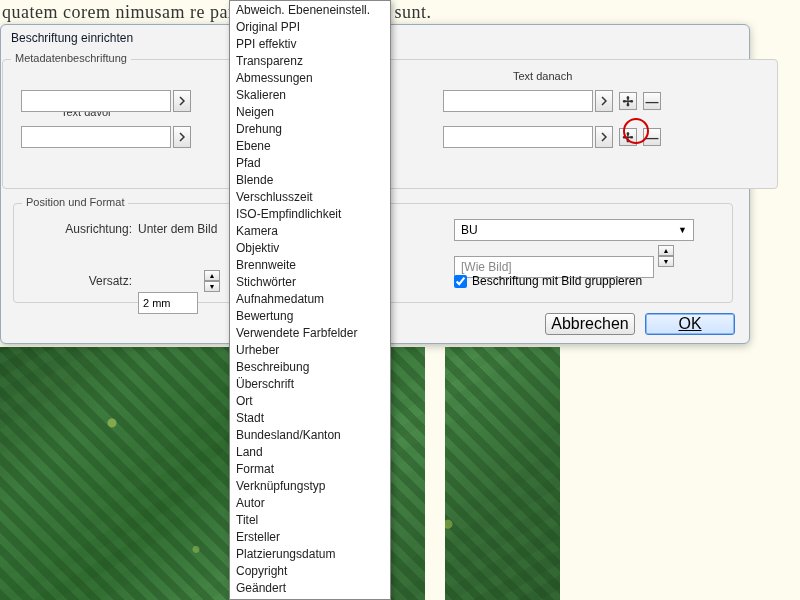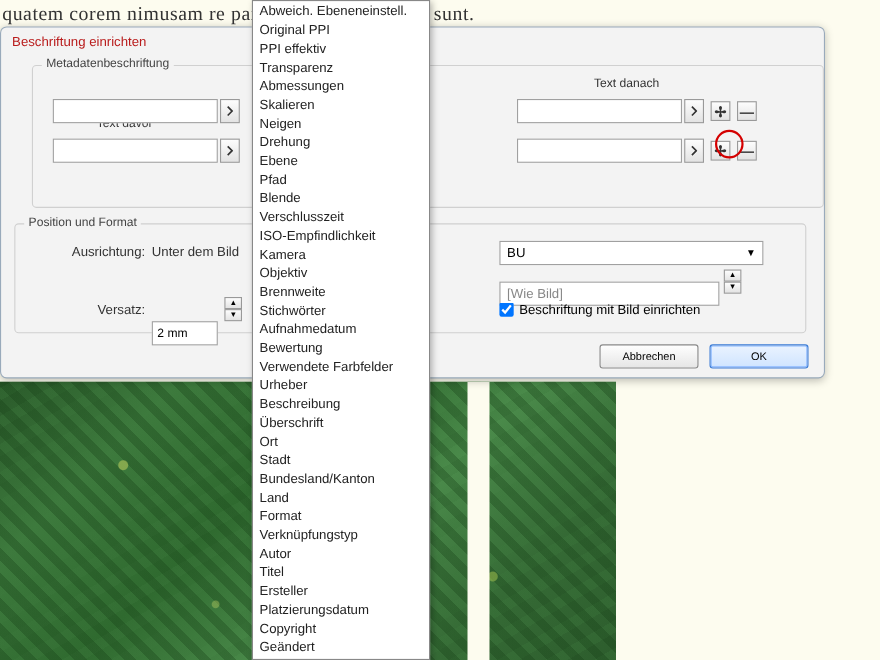--- a/index.html
+++ b/index.html
@@ -9,24 +9,24 @@
   .image-area { position: absolute; top: 347px; left: 0; width: 560px; height: 253px; background: linear-gradient(135deg,#2a5a2a,#3d7a3d 20%,#2f6a2f 40%,#4a8a4a 60%,#356a35 80%,#2d5d2d); overflow: hidden; }
   .image-area::before { content:""; position:absolute; inset:0; background:
     radial-gradient(circle at 20% 30%, rgba(180,200,90,0.6) 0 4px, transparent 5px),
     radial-gradient(circle at 60% 40%, rgba(190,210,100,0.5) 0 3px, transparent 4px),
     radial-gradient(circle at 80% 70%, rgba(170,200,80,0.5) 0 4px, transparent 5px),
     radial-gradient(circle at 35% 80%, rgba(190,210,100,0.4) 0 3px, transparent 4px),
     repeating-linear-gradient(45deg, rgba(20,60,20,0.3) 0 8px, transparent 8px 16px),
     repeating-linear-gradient(-30deg, rgba(60,120,60,0.3) 0 10px, transparent 10px 22px); }
   .image-area .gap { position:absolute; top:0; left:425px; width:20px; height:100%; background:#fdfcef; }
   .dialog { position:absolute; top:24px; left:0; width:750px; height:320px; background:#f3f3f3; border:1px solid #9ab; border-radius:6px; box-shadow:0 2px 8px rgba(0,0,0,0.25); }
-  .dlg-title { padding:6px 10px; color:#b91c1c; font-size:12px; }
+  .dlg-title { padding:6px 10px; color:#0f172a; font-size:12px; }
   .group { position:absolute; border:1px solid #d0d0d0; border-radius:4px; background:#f3f3f3; }
   .group-label { position:absolute; top:-8px; left:8px; background:#f3f3f3; padding:0 4px; color:#444; font-size:11px; }
-  .meta-group { top:34px; left:28px; width:720px; height:130px; }
+  .meta-group { top:34px; left:1px; width:776px; height:130px; }
   .col-label { position:absolute; top:10px; color:#333; font-size:11px; }
   .col-label.before { left:58px;margin-top:36px; }
   .col-label.after { left:510px; }
   .row { position:absolute; display:flex; align-items:center; gap:2px; }
   .row1 { top:30px; }
   .row2 { top:66px; }
   input[type=text] { height:22px; border:1px solid #a0a0a0; background:#fff; padding:0 4px; font-size:11px; }
   .txt-before { width:150px; }
   .txt-after { width:150px; }
   .arrow-btn { width:18px; height:22px; border:1px solid #999; background:linear-gradient(#fdfdfd,#e3e3e3); display:flex; align-items:center; justify-content:center; cursor:pointer; }
@@ -42,22 +42,22 @@
   .stepper { display:flex; flex-direction:column; }
   .stepper button { width:16px; height:11px; border:1px solid #999; background:linear-gradient(#fdfdfd,#e3e3e3); font-size:7px; line-height:7px; cursor:pointer; }
   .select { position:absolute; height:22px; border:1px solid #a0a0a0; background:#fff; display:flex; align-items:center; justify-content:space-between; padding:0 6px; font-size:11px; cursor:pointer; }
   .select .tri { font-size:9px; }
   .sel-style { top:15px; left:440px; width:240px; }
   .sel-like { top:52px; left:440px; width:200px; color:#888; }
   .sel-like-step { position:absolute; top:41px; left:644px; }
   .chk-row { position:absolute; top:70px; left:440px; display:flex; align-items:center; gap:5px; font-size:11px; }
   .chk-row input { width:13px; height:13px; }
   .btn-row { position:absolute; bottom:8px; right:14px; display:flex; gap:10px; }
-  .btn { width:90px; height:22px; border:1px solid #8a8a8a; border-radius:3px; background:linear-gradient(#fefefe,#e6e6e6); font-size:10px; cursor:pointer; }
-  .btn.primary { border-color:#3a7bd5; box-shadow:0 0 0 1px #8ab8ff inset; background:linear-gradient(#eaf3ff,#cfe4ff); }
+  .btn { width:90px; height:22px; border:1px solid #8a8a8a; border-radius:3px; background:linear-gradient(#fefefe,#e6e6e6); font-size:16px; cursor:pointer; }
+  .btn.primary { border-color:#3a7bd5; box-shadow:0 0 0 1px #8ab8ff inset; background:linear-gradient(#eaf3ff,#cfe4ff);text-decoration:underline; }
   .dropdown { position:absolute; top:0; left:229px; width:162px; height:600px; background:#fff; border:1px solid #888; box-shadow:2px 2px 6px rgba(0,0,0,0.3); z-index:50; overflow:hidden; }
   .dropdown .item { padding:1.5px 6px; font-size:12px; color:#222; cursor:pointer; white-space:nowrap; }
 </style>
 </head>
 <body>
 
 <div class="bg-text">quatem corem nimusam re                                    parum ventis est harum sunt.</div>
 
 <div class="image-area">
   <div class="gap"></div>
@@ -132,21 +132,21 @@
     </div>
     <div class="select sel-like">
       <span>[Wie Bild]</span>
     </div>
     <div class="stepper sel-like-step">
       <button>▲</button>
       <button>▼</button>
     </div>
     <div class="chk-row">
       <input type="checkbox" checked="" style="">
-      <span>Beschriftung mit Bild einrichten</span>
+      <span>Beschriftung mit Bild gruppieren</span>
     </div>
   </div>
 
   <div class="btn-row">
     <button class="btn">Abbrechen</button>
     <button class="btn primary">OK</button>
   </div>
 </div>
 
 <div class="dropdown" id="dropdown">

